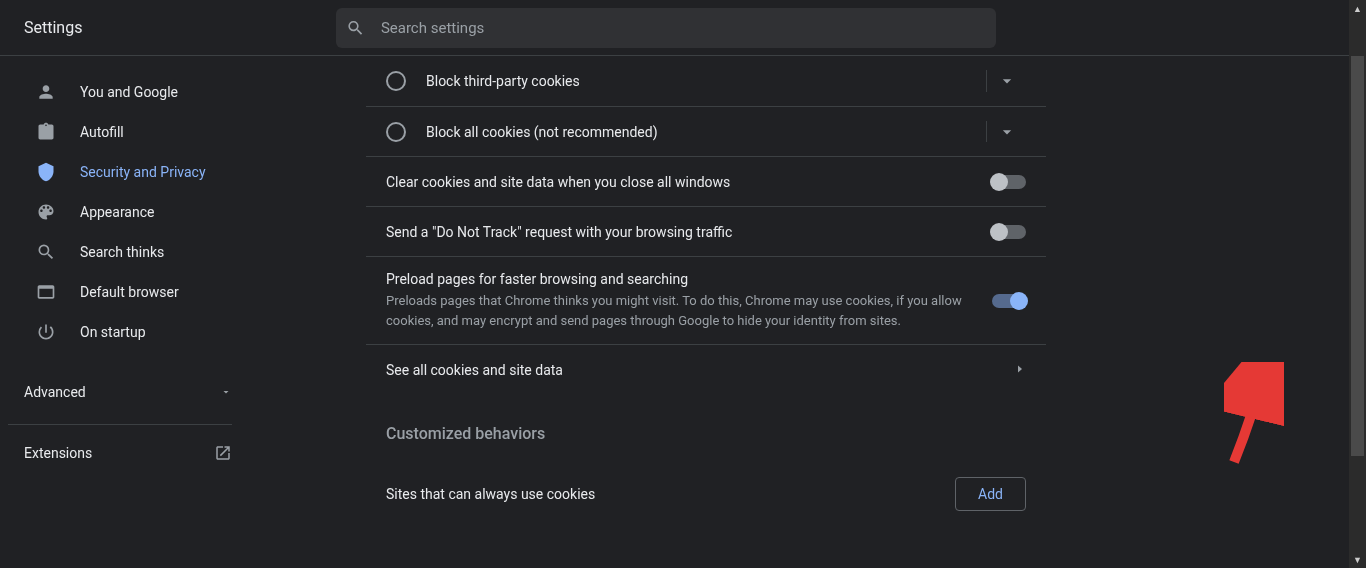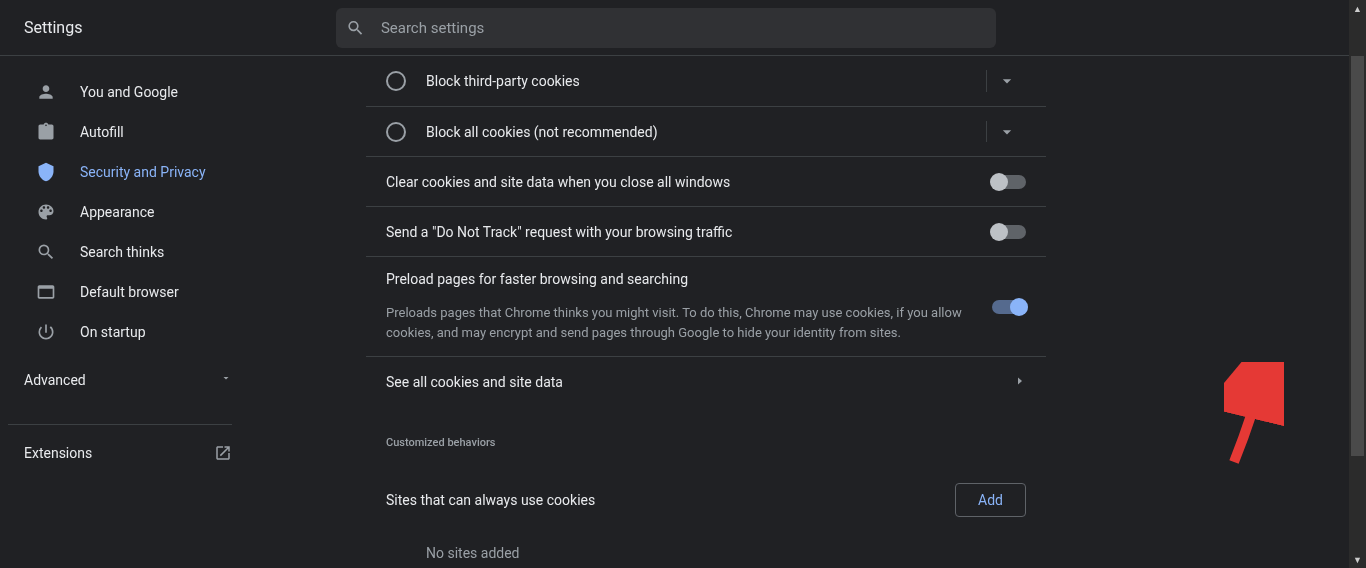--- a/index.html
+++ b/index.html
@@ -10,39 +10,39 @@
 .search-wrap svg{fill:#9aa0a6;margin-right:16px}
 .search-wrap input{background:transparent;border:none;outline:none;color:#e8eaed;font-size:15px;width:100%}
 .search-wrap input::placeholder{color:#9aa0a6}
 .layout{display:flex;height:calc(100% - 56px)}
 .sidebar{width:256px;padding-top:16px}
 .nav-item{display:flex;align-items:center;height:40px;padding-left:36px;cursor:pointer;font-size:14px;color:#e8eaed;border-radius:0 20px 20px 0}
 .nav-item .ic{width:20px;height:20px;margin-right:24px;display:flex;align-items:center;justify-content:center}
 .nav-item .ic svg{fill:#9aa0a6}
 .nav-item.active{color:#8ab4f8}
 .nav-item.active .ic svg{fill:#8ab4f8}
-.adv{display:flex;justify-content:space-between;height:40px;padding:0 24px;cursor:pointer;font-size:14px;margin-top:20px;color:#e8eaed}
+.adv{display:flex;align-items:center;justify-content:space-between;height:40px;padding:0 24px;cursor:pointer;font-size:14px;margin-top:20px;color:#e8eaed}
 .sep{height:1px;background:#3c4043;margin:12px 24px 8px 8px}
 .ext-row{display:flex;align-items:center;justify-content:space-between;height:40px;padding:0 24px;cursor:pointer;font-size:14px;color:#e8eaed}
 .main{flex:1;overflow-y:auto;position:relative}
 .content{width:680px;margin-left:110px}
 .row{border-top:1px solid #3c4043;display:flex;align-items:center;min-height:50px;padding:14px 20px}
 .row.first{border-top:none}
 .radio{width:20px;height:20px;border:2px solid #9aa0a6;border-radius:50%;margin-right:20px;flex-shrink:0}
 .row-txt{flex:1;font-size:14px;color:#e8eaed}
-.row-sub{font-size:13px;color:#9aa0a6;margin-top:16px;line-height:1.5}
+.row-sub{font-size:13px;color:#9aa0a6;margin-top:4px;line-height:1.5}
 .chev-box{width:40px;display:flex;justify-content:center;border-left:1px solid #3c4043;margin-left:12px;align-self:stretch;align-items:center}
 .chev-box svg{fill:#9aa0a6}
 .toggle{width:34px;height:14px;background:#5f6368;border-radius:7px;position:relative;cursor:pointer;flex-shrink:0;margin-left:12px}
 .toggle::after{content:"";position:absolute;width:18px;height:18px;background:#bdc1c6;border-radius:50%;top:-2px;left:-2px}
 .toggle.on{background:#8ab4f880}
 .toggle.on::after{background:#8ab4f8;left:18px}
 .arrow-right{margin-left:12px}
 .arrow-right svg{fill:#9aa0a6}
-.section-label{font-size:11px;color:#9aa0a6;font-weight:500;padding:30px 20px 20px}
+.section-label{font-size:16px;color:#9aa0a6;font-weight:500;padding:30px 20px 20px}
 .add-row{display:flex;align-items:center;justify-content:flex-end;padding:14px 20px}
 .add-btn{border:1px solid #5f6368;background:transparent;color:#8ab4f8;font-size:14px;padding:8px 22px;border-radius:4px;cursor:pointer}
 .no-sites{font-size:14px;color:#9aa0a6;padding:14px 20px 14px 60px}
 .scrollbar{position:absolute;right:0;top:0;width:17px;height:100%;background:#2b2b2b}
 .sb-arrow{width:17px;height:17px;display:flex;align-items:center;justify-content:center;color:#ccc;font-size:9px;cursor:pointer}
 .sb-thumb{position:absolute;right:2px;width:13px;background:#4a4a4a;top:56px;height:400px;border-radius:0}
 .red-arrow{position:absolute;left:968px;top:306px;pointer-events:none}
 </style>
 </head>
 <body>
@@ -169,21 +169,20 @@
         <div class="row-txt">See all cookies and site data</div>
         <div class="arrow-right"><svg width="12" height="12" viewBox="0 0 24 24">
               <path d="M8 5l8 7-8 7z"></path>
             </svg></div>
       </div>
       <div class="section-label">Customized behaviors</div>
       <div class="add-row">
         <div class="row-txt" style="color:#e8eaed">Sites that can always use cookies</div>
         <button class="add-btn">Add</button>
       </div>
-      <div class="no-sites">No sites added</div>
     </div>
 
     <svg class="red-arrow" width="60" height="110" viewBox="0 0 60 110">
       <defs>
           <marker id="ah" markerWidth="10" markerHeight="10" refX="5" refY="5" orient="auto">
             <path d="M0,0 L10,5 L0,10 z" fill="#e53935"></path>
           </marker>
         </defs>
       <path d="M10,100 Q30,50 40,8" stroke="#e53935" stroke-width="10" fill="none" marker-end="url(#ah)"></path>
     </svg>

